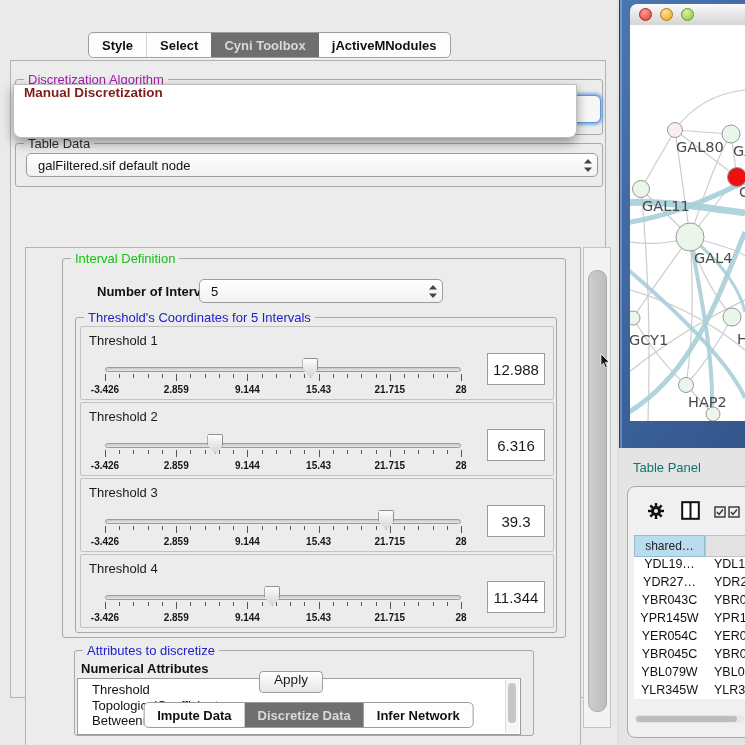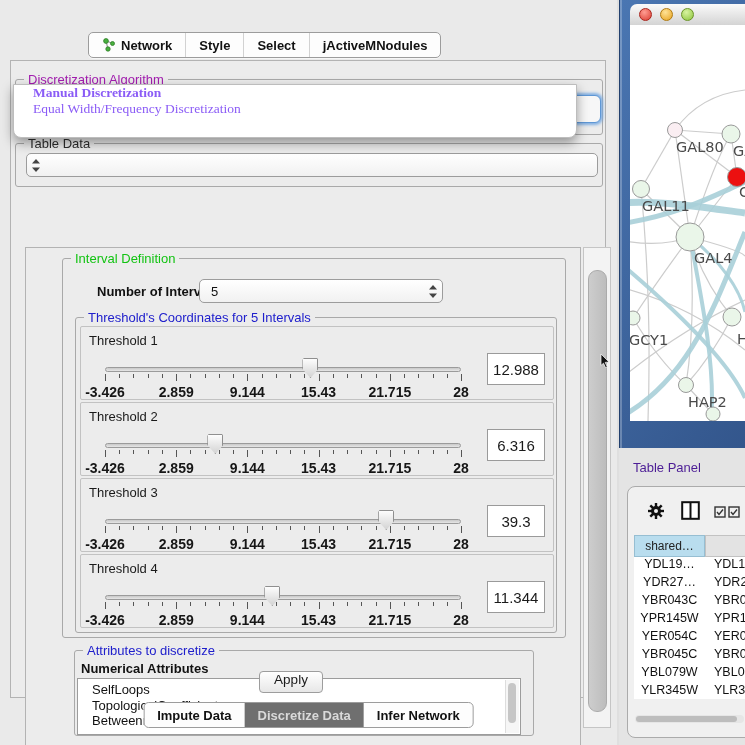--- a/index.html
+++ b/index.html
@@ -41,21 +41,21 @@
   .combo .stepper{width:18px;display:flex;justify-content:center;align-items:center;}
 
   
   .alg-combo{left:24px;top:94px;width:574px;height:26px;border-radius:6px;background:#f7f7f7;
              border:1px solid #5e97d5;box-shadow:0 0 3px 2px rgba(110,165,225,.85);}
 
   
   .popup{left:13px;top:84px;width:562px;height:52px;background:#ffffff;border:1px solid #bdbdbd;
          border-radius:0 0 8px 8px;box-shadow:0 5px 12px rgba(0,0,0,.38);z-index:40;font-size:13.5px;}
   .popup .ph{height:16px;padding-top:3px;text-align:center;color:#b7b7b7;}
-  .popup .opt{height:16px;padding-left:19px;color:#8b5cf6;font-family:Liberation Serif, serif;}
+  .popup .opt{height:16px;padding-left:10px;color:#7f1d1d;}
   .popup .opt.bold{font-weight:bold;}
 
   
   .scrollpanel{left:14px;top:186px;width:556px;height:551px;border:1px solid #b3b3b3;box-sizing:border-box;
                background:#ececec;overflow:hidden;}
   .vscroll{left:572px;top:186px;width:28px;height:481px;background:#f3f3f3;border:1px solid #c5c5c5;box-sizing:border-box;}
   .vscroll .thumb{position:absolute;left:4px;top:22px;width:17px;height:440px;background:linear-gradient(90deg,#cdcdcd,#bdbdbd);
                   border:1px solid #ababab;border-radius:9px;}
 
   .bold-label{font-weight:bold;font-size:13px;color:#111;}
@@ -63,21 +63,21 @@
   
   .t-row{position:absolute;left:4px;width:474px;height:74px;border:1px solid #c2c2c2;border-radius:2px;box-sizing:border-box;}
   .t-title{position:absolute;left:8px;top:6px;font-weight:normal;font-size:13px;}
   .t-track{position:absolute;left:24px;top:40px;width:356px;height:5px;border:1px solid #9b9b9b;border-radius:3px;
            background:linear-gradient(#c9c9c9,#e6e6e6);box-sizing:border-box;}
   .t-thumb{position:absolute;top:31px;width:16px;height:20px;background:linear-gradient(#fdfdfd,#d4d4d4);
            border:1px solid #8f8f8f;box-sizing:border-box;
            clip-path:polygon(8% 0,92% 0,100% 10%,100% 55%,50% 100%,0 55%,0 10%);}
   .tick{position:absolute;top:47px;width:1px;height:4px;background:#555;}
   .tick.major{height:7px;}
-  .t-lab{position:absolute;top:57px;transform:translateX(-50%);font-size:14px;font-weight:700;color:#161616;white-space:nowrap;}
+  .t-lab{position:absolute;top:57px;transform:translateX(-50%);font-size:10px;font-weight:700;color:#161616;white-space:nowrap;}
   .t-value{position:absolute;right:8px;top:26px;width:58px;height:32px;background:#fff;border:1px solid #9a9a9a;
            box-sizing:border-box;font-size:15px;display:flex;align-items:center;justify-content:center;}
 
   
   .attr-list{background:#fff;border:1px solid #9c9c9c;box-sizing:border-box;overflow:hidden;}
   .attr-item{font-size:13px;line-height:15.5px;padding-left:14px;color:#111;white-space:nowrap;}
   .list-scroll{position:absolute;right:1px;top:1px;bottom:1px;width:13px;background:#f6f6f6;border-left:1px solid #ddd;}
   .list-scroll .thumb{position:absolute;left:2px;top:3px;width:8px;height:40px;background:#c6c6c6;border-radius:4px;}
 
   .btn{background:linear-gradient(#ffffff,#e7e7e7);border:1px solid #9d9d9d;border-radius:4px;
@@ -86,21 +86,21 @@
   
   .netwin{left:619px;top:0;width:126px;height:448px;background:linear-gradient(125deg,#4a76b2,#33568c);
           border-left:1px solid #22406e;box-sizing:border-box;}
   .net-titlebar{left:630px;top:4px;width:115px;height:21px;background:linear-gradient(#fafafa,#d4d4d4);
                 border-bottom:1px solid #a8a8a8;border-radius:7px 0 0 0;}
   .light{position:absolute;top:4px;width:13px;height:13px;border-radius:50%;box-sizing:border-box;}
   .net-canvas{left:630px;top:25px;width:115px;height:396px;background:#ffffff;overflow:hidden;}
 
   
   .tp{left:619px;top:448px;width:126px;height:297px;background:#e4e4e4;}
-  .tp-title{left:633px;top:460px;font-size:13px;color:#4c1d95;}
+  .tp-title{left:633px;top:460px;font-size:13px;color:#0f766e;}
   .tp-box{left:627px;top:486px;width:130px;height:252px;background:#f0f0f0;border:1px solid #ababab;
           border-radius:8px;box-sizing:border-box;overflow:hidden;}
   .thead-cell{position:absolute;top:48px;height:22px;box-sizing:border-box;font-size:12px;color:#222;
               display:flex;align-items:center;justify-content:center;}
   .tbl-rows{position:absolute;left:6px;top:70px;width:118px;height:142px;overflow:hidden;background:#fff;}
   .trow{display:flex;height:18px;font-size:12.5px;color:#111;}
   .trow .c1{width:71px;text-align:center;box-sizing:border-box;}
   .trow .c2{padding-left:9px;white-space:nowrap;}
   .hscroll{position:absolute;left:7px;top:228px;width:109px;height:8px;background:#e6e6e6;border-radius:4px;}
   .hscroll .thumb{position:absolute;left:1px;top:1px;width:101px;height:6px;background:#bdbdbd;border-radius:3px;}
@@ -108,50 +108,44 @@
   svg text{font-family:"DejaVu Sans","Liberation Sans",sans-serif;}
 </style>
 </head>
 <body>
 
 <div class="abs cp">
 
 
   <div class="abs segbar top-tabs">
     <div class="seg">
-      <svg width="14" height="14" viewBox="0 0 14 14">
-        <line x1="4" y1="3" x2="10" y2="5" stroke="#9a9a9a" stroke-width="1.2"></line>
-        <line x1="4" y1="3" x2="6" y2="11" stroke="#9a9a9a" stroke-width="1.2"></line>
-        <circle cx="4" cy="3" r="2.4" fill="#47b03e" stroke="#2e7d27" stroke-width="0.8"></circle>
-        <circle cx="10.5" cy="5.5" r="2" fill="#47b03e" stroke="#2e7d27" stroke-width="0.8"></circle>
-        <circle cx="6" cy="11" r="2.2" fill="#47b03e" stroke="#2e7d27" stroke-width="0.8"></circle>
-      </svg>
-      <span>Network</span>
-    </div>
-    <div class="seg">
         <span>Style</span>
       </div>
     <div class="seg">
         <span>Select</span>
+      </div>
+    <div class="seg sel">
+        <span>Cyni Toolbox</span>
       </div>
     <div class="seg">
         <span>jActiveMNodules</span>
       </div>
   </div>
 
   <div class="abs content">
 
     <div class="abs groupbox" style="left:4px;top:18px;width:586px;height:54px;">
       <span class="grouptitle gt-gray">Discretization Algorithm</span>
     </div>
     <div class="abs alg-combo" style="left:14px;top:34px;width:574px;height:26px;"></div>
 
     <div class="abs groupbox" style="left:4px;top:82px;width:586px;height:42px;">
       <span class="grouptitle gt-dark">Table Data</span>
       <div class="combo" style="position:absolute;left:10px;top:9px;width:572px;height:24px;">
+        <span class="txt">galFiltered.sif default node</span>
         <span class="stepper">
           <svg width="8" height="13" viewBox="0 0 8 13">
               <path d="M4 0 L8 4.5 H0 Z" fill="#444"></path>
               <path d="M0 8.5 H8 L4 13 Z" fill="#444"></path>
             </svg>
         </span>
       </div>
     </div>
 
     <div class="abs scrollpanel">
@@ -327,21 +321,21 @@
               </div>
             </div>
         </div>
       </div>
 
       <div class="abs groupbox" style="left:48px;top:402px;width:458px;height:84px;">
         <span class="grouptitle gt-blue">Attributes to discretize</span>
         <div class="abs bold-label" style="left:6px;top:10px;">Numerical Attributes</div>
         <div class="abs attr-list" style="left:2px;top:27px;width:444px;height:57px;">
           <div id="attr-items" style="padding-top:3px;">
-              <div class="attr-item">SelfLoops</div>
+              <div class="attr-item">Threshold</div>
               <div class="attr-item">TopologicalCoefficient</div>
               <div class="attr-item">BetweennessCentrality</div>
             </div>
           <div class="list-scroll">
               <div class="thumb"></div>
             </div>
         </div>
       </div>
     </div>
 
@@ -363,21 +357,20 @@
       </div>
     <div class="seg">
         <span>Infer Network</span>
       </div>
   </div>
 </div>
 
 <div class="abs popup">
   <div id="popup-options">
       <div class="opt opt bold">Manual Discretization</div>
-      <div class="opt opt">Equal Width/Frequency Discretization</div>
     </div>
 </div>
 
 <svg class="abs" style="left:600px;top:354px;z-index:60;" width="10" height="14" viewBox="0 0 10 14">
   <path d="M1 0 L9 8 L5.2 8.4 L7.3 13 L5.6 13.8 L3.5 9.2 L1 11.4 Z" fill="#111" stroke="#fff" stroke-width="0.7"></path>
 </svg>
 
 <div class="abs netwin">
   <div class="abs" style="left:0;top:0;width:2px;height:448px;background:rgba(255,255,255,.25);"></div>
 </div>

